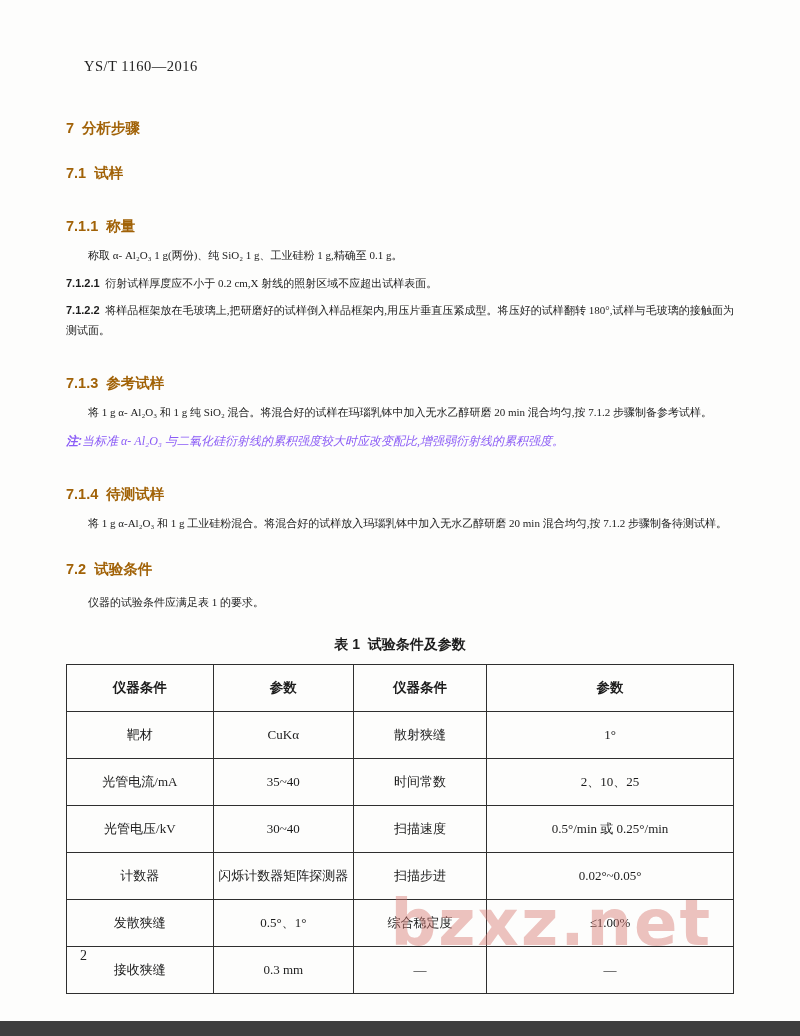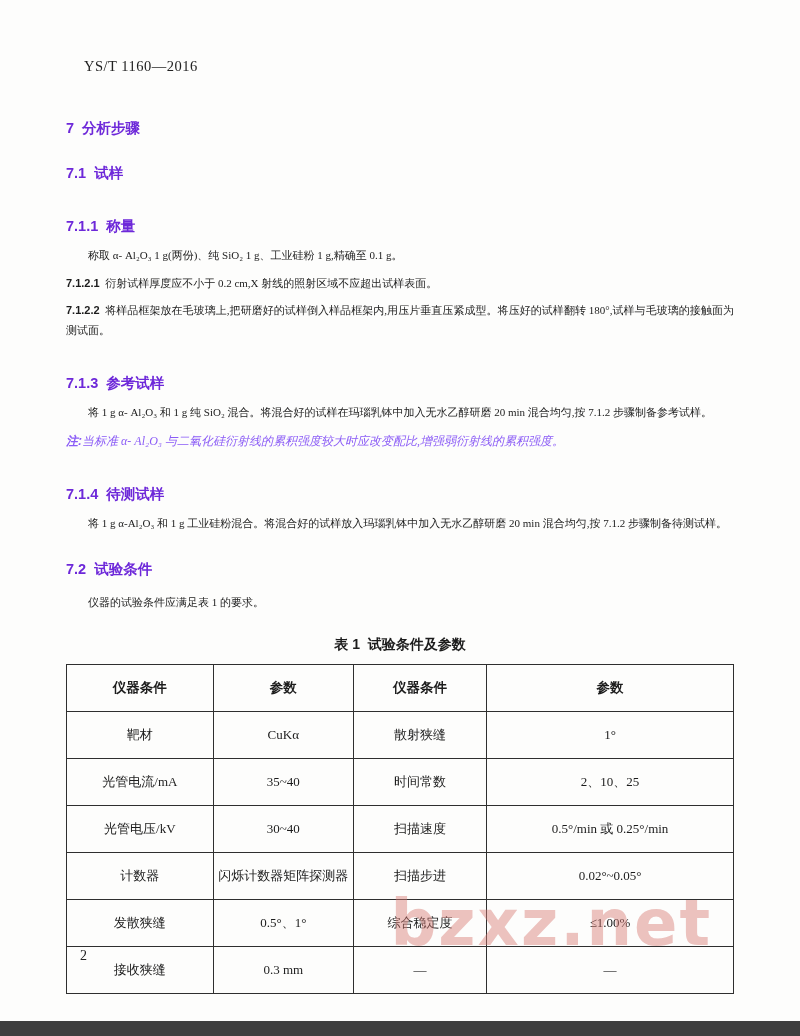--- a/index.html
+++ b/index.html
@@ -22,21 +22,21 @@
     letter-spacing: 0.5px;
     color: #222;
     margin-bottom: 44px;
     margin-left: 18px;
   }
 
   .h1, .h2, .h3 {
     font-family: "Liberation Sans", sans-serif;
     font-weight: bold;
     font-size: 14.5px;
-    color: #6d28d9;
+    color: #a16207;
     white-space: pre-wrap;
   }
   .h1 { margin: 0 0 24px 0; }
   .h2 { margin: 26px 0 14px 0; }
   .h3 { margin: 34px 0 10px 0; }
 
   p.body {
     font-size: 11px;
     line-height: 1.78;
     margin: 8px 0;

